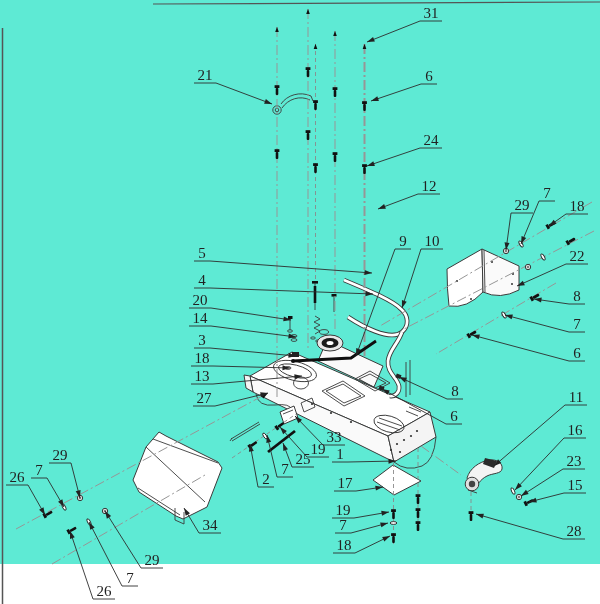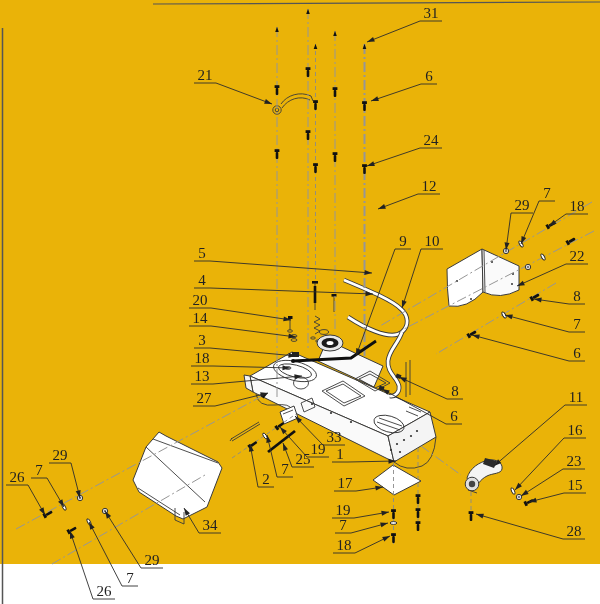--- a/index.html
+++ b/index.html
@@ -1,16 +1,16 @@
 <!DOCTYPE html>
 <html><head>
 <meta charset="utf-8">
 <style>
   html,body{margin:0;padding:0;background:#fff;width:600px;height:604px;overflow:hidden;}
-  .canvas{position:relative;width:600px;height:564px;background:#eab308;font-family:"Liberation Serif",serif;text-decoration:underline;}
+  .canvas{position:relative;width:600px;height:564px;background:#5eead4;font-family:"Liberation Serif",serif;text-decoration:underline;}
   svg{display:block;}
   .part{fill:#ffffff;stroke:#3a3a3a;stroke-width:1;}
   .part.shade{fill:#f4f4f4;}
   .part.shade2{fill:#fafafa;}
   .thin{fill:none;stroke:#3a3a3a;stroke-width:0.9;}
   .cl{stroke:#969696;stroke-width:1;fill:none;stroke-dasharray:10 3 2 3;}
   .cl.thick{stroke-width:2;}
   .dash{stroke:#8a8a8a;stroke-width:0.9;fill:none;stroke-dasharray:4 3;}
   .dot{fill:#333;stroke:none;}
   .lbl text{font-family:"Liberation Serif",serif;font-size:15px;fill:#222;text-anchor:middle;}

